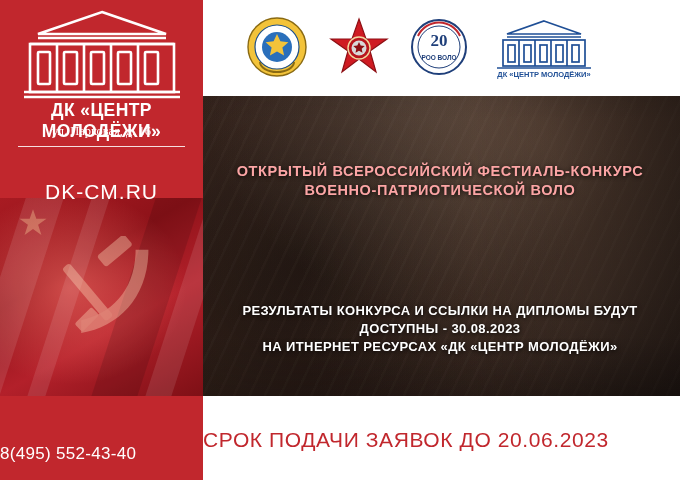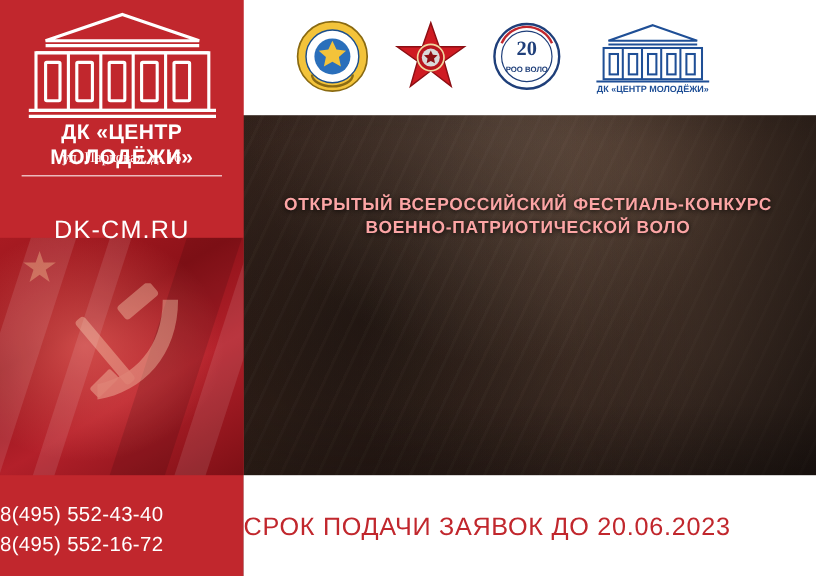--- a/index.html
+++ b/index.html
@@ -327,21 +327,20 @@
     </g>
   </svg>
 
   <div class="dk-title">ДК «ЦЕНТР МОЛОДЁЖИ»</div>
   <div class="dk-addr">ул. Парковая, д. 16</div>
   <div class="dk-rule"></div>
   <div class="dk-site">DK-CM.RU</div>
 
   <div class="phones">
     <div>8(495) 552-43-40</div>
-    <div>8(495) 552-16-72</div>
   </div>
 
   <div class="emblems">
 
     <div class="emblem">
       <svg width="62" height="62" viewBox="0 0 62 62">
         <circle cx="31" cy="31" r="29" fill="#f3c33a" stroke="#8a6a12" stroke-width="1.4"></circle>
         <circle cx="31" cy="31" r="22" fill="#ffffff" stroke="#1c4f8c" stroke-width="1.2"></circle>
         <circle cx="31" cy="31" r="15" fill="#2a6fbb"></circle>
         <path d="M31 18 l3.4 7.3 8 .9 -6 5.4 1.7 7.9 -7.1 -4 -7.1 4 1.7 -7.9 -6 -5.4 8 -.9 Z" fill="#f3c33a"></path>
@@ -389,17 +388,22 @@
       </svg>
     </div>
   </div>
 
   <div class="fest-line">
     <div>ОТКРЫТЫЙ ВСЕРОССИЙСКИЙ ФЕСТИАЛЬ-КОНКУРС</div>
     <div>ВОЕННО-ПАТРИОТИЧЕСКОЙ ВОЛО</div>
   </div>
 
 
+  <div class="results">
+    <div>РЕЗУЛЬТАТЫ КОНКУРСА И ССЫЛКИ НА ДИПЛОМЫ БУДУТ</div>
+    <div>ДОСТУПНЫ - 30.08.2023</div>
+    <div>НА ИТНЕРНЕТ РЕСУРСАХ «ДК «ЦЕНТР МОЛОДЁЖИ»</div>
+  </div>
 
   <div class="bottom-bar"></div>
   <div class="deadline">СРОК ПОДАЧИ ЗАЯВОК ДО 20.06.2023</div>
 
 </div>
 
 </body></html>

